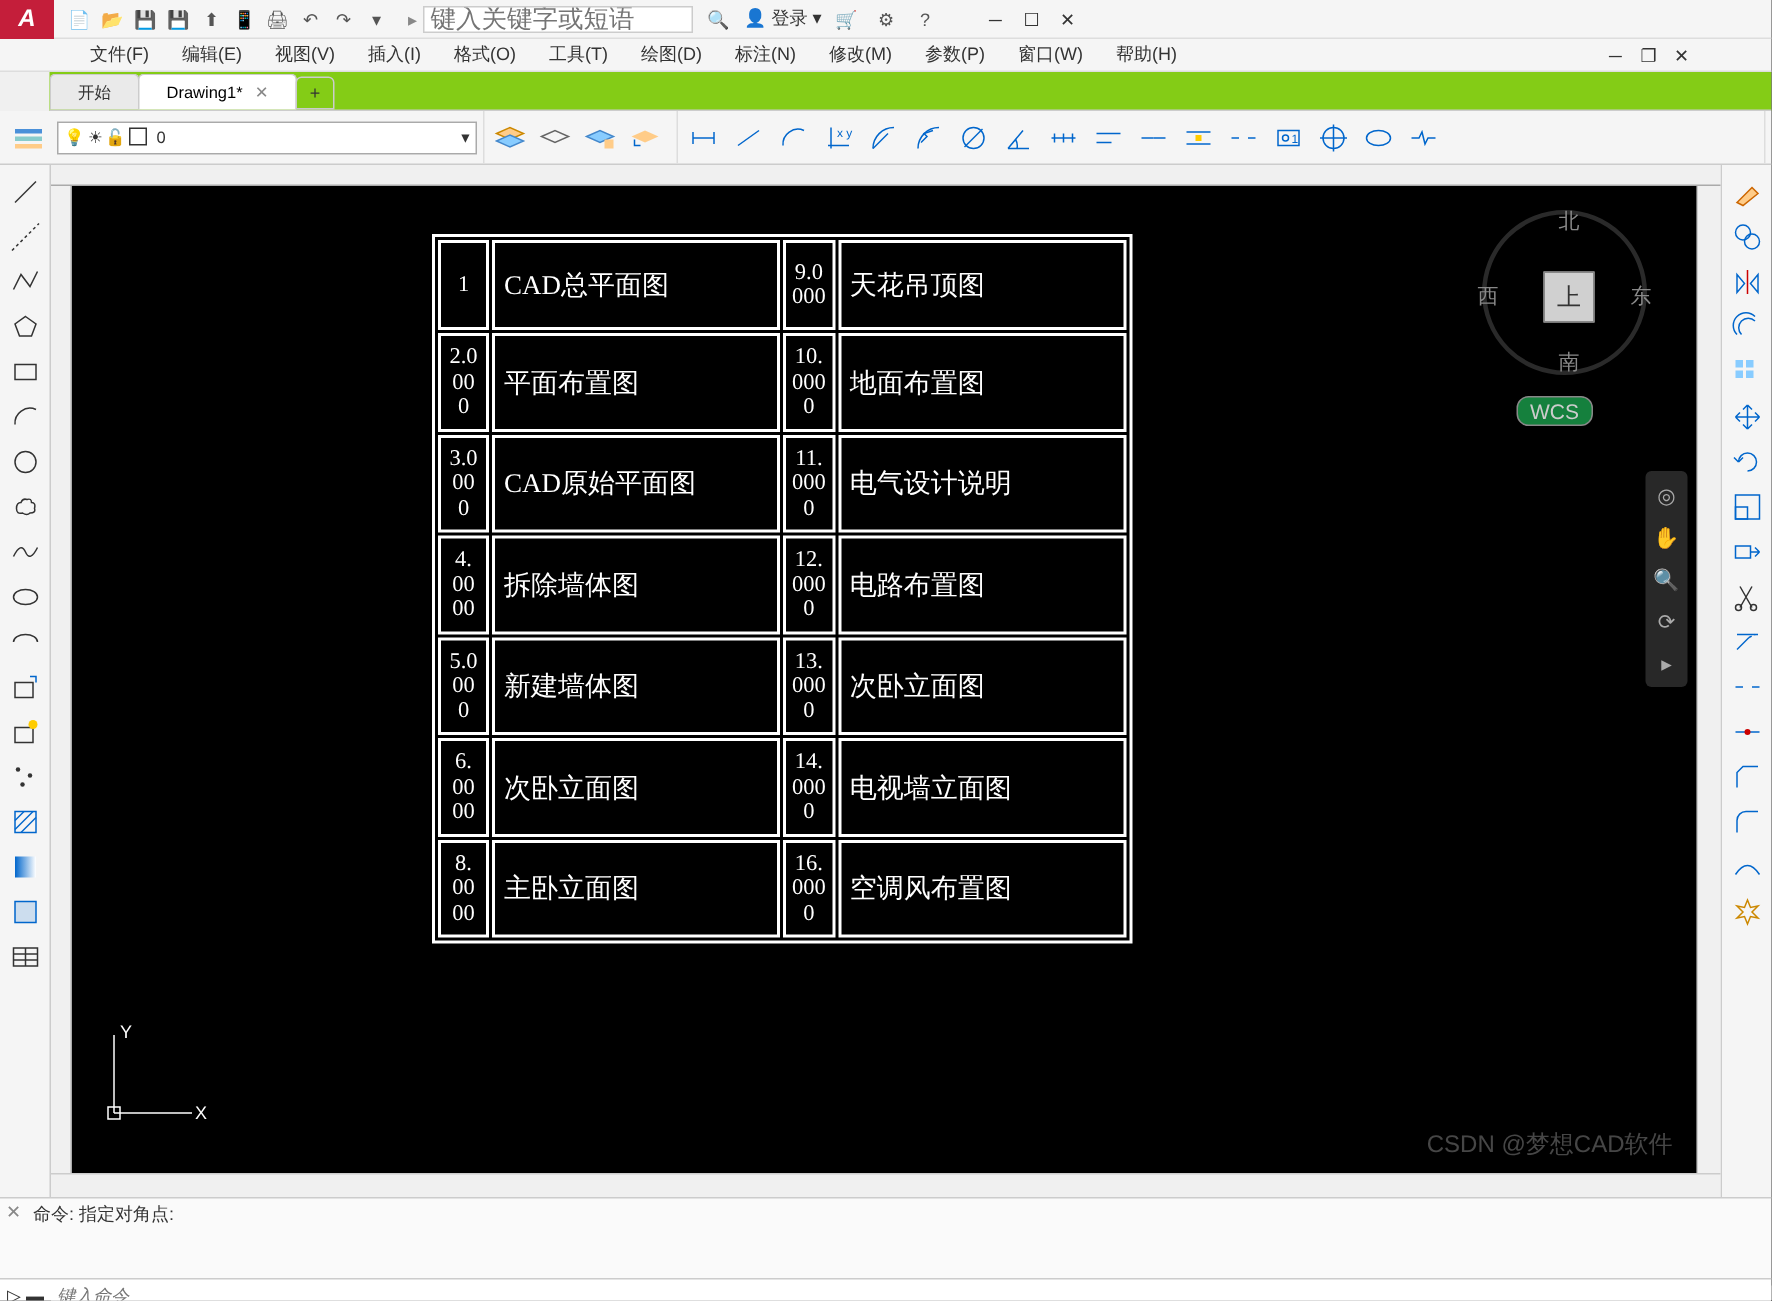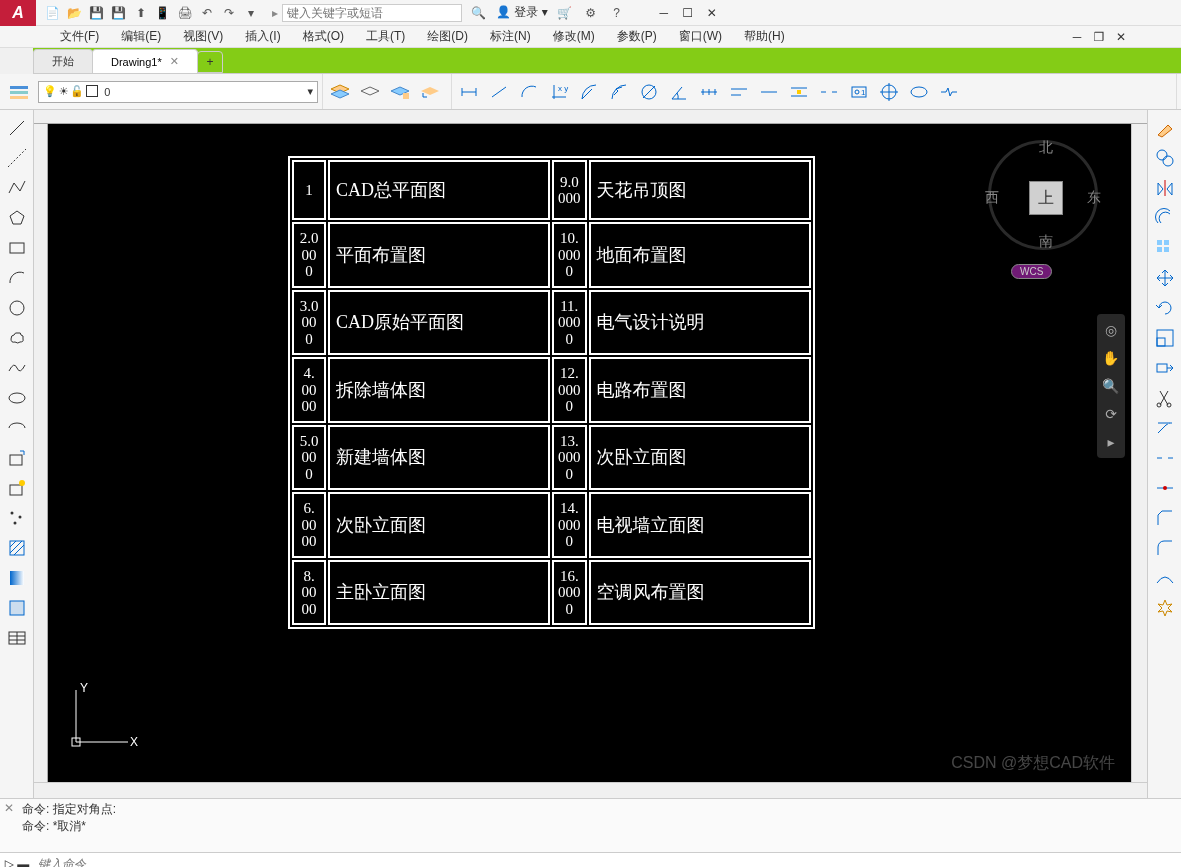--- a/index.html
+++ b/index.html
@@ -4,21 +4,21 @@
 <style>
 * { margin: 0; padding: 0; box-sizing: border-box; font-family: "Microsoft YaHei", Arial, sans-serif; }
 body { width: 1181px; height: 867px; background: #f0f0f0; overflow: hidden; font-size: 12px; color: #333; }
 
 
 .title-bar { height: 26px; background: #f5f5f5; display: flex; align-items: center; border-bottom: 1px solid #ddd; }
 .app-logo { width: 36px; height: 26px; background: #c41e3a; color: white; font-weight: bold; display: flex; align-items: center; justify-content: center; font-size: 16px; font-style: italic; }
 .qat { display: flex; gap: 4px; padding: 0 8px; }
 .qat-btn { width: 18px; height: 18px; display: flex; align-items: center; justify-content: center; cursor: pointer; color: #555; }
 .title-center { flex: 1; text-align: center; color: #888; font-size: 11px; }
-.search-box { width: 180px; height: 18px; border: 1px solid #ccc; font-size: 12px; padding: 0 4px; color: #999; }
+.search-box { width: 180px; height: 18px; border: 1px solid #ccc; font-size: 17px; padding: 0 4px; color: #999; }
 .title-right { display: flex; align-items: center; gap: 8px; padding: 0 8px; }
 .login-btn { color: #333; cursor: pointer; }
 .win-btns { display: flex; gap: 4px; margin-left: 20px; }
 .win-btn { width: 20px; height: 16px; display: flex; align-items: center; justify-content: center; cursor: pointer; }
 
 
 .menu-bar { height: 22px; background: #f5f5f5; display: flex; align-items: center; padding: 0 50px; gap: 2px; border-bottom: 1px solid #ddd; }
 .menu-item { padding: 2px 10px; cursor: pointer; font-size: 12px; }
 .doc-win-btns { margin-left: auto; display: flex; gap: 2px; }
 
@@ -47,32 +47,32 @@
 .canvas-wrap { flex: 1; display: flex; flex-direction: column; position: relative; }
 .canvas-body { flex: 1; display: flex; }
 .canvas { flex: 1; background: #000; position: relative; overflow: hidden; }
 .scrollbar-v { width: 16px; background: #f0f0f0; border-left: 1px solid #ccc; }
 .scrollbar-h { height: 16px; background: #f0f0f0; border-top: 1px solid #ccc; }
 
 
 .cad-table { position: absolute; left: 240px; top: 32px; border: 2px solid #fff; }
 .cad-table td { border: 2px solid #fff; color: #fff; font-family: SimSun, serif; font-size: 18px; padding: 6px 4px; height: 60px; vertical-align: middle; }
 .cad-table .num { width: 34px; text-align: center; font-size: 15px; line-height: 1.1; }
-.cad-table .desc { width: 222px; padding-left: 6px; }
+.cad-table .desc { width: 192px; padding-left: 6px; }
 
 
 .viewcube { position: absolute; right: 28px; top: 16px; width: 120px; height: 170px; }
 .compass { width: 110px; height: 110px; border: 3px solid #2a2a2a; border-radius: 50%; position: relative; margin: 0 auto; }
 .vc-center { position: absolute; left: 38px; top: 38px; width: 34px; height: 34px; background: #d0d0d0; border: 1px solid #888; display: flex; align-items: center; justify-content: center; color: #333; font-size: 16px; }
 .vc-dir { position: absolute; color: #888; font-size: 14px; }
 .vc-n { top: -4px; left: 48px; }
 .vc-s { bottom: -4px; left: 48px; }
 .vc-e { right: -6px; top: 46px; }
 .vc-w { left: -6px; top: 46px; }
-.wcs-badge { margin-top: 14px; display: inline-block; background: #701a75; color: #ccc; font-size: 10px; padding: 1px 8px; border-radius: 8px; margin-left: 28px; border: 1px solid #888; }
+.wcs-badge { margin-top: 14px; display: inline-block; background: #15803d; color: #ccc; font-size: 14px; padding: 1px 8px; border-radius: 8px; margin-left: 28px; border: 1px solid #888; }
 
 
 .nav-bar { position: absolute; right: 6px; top: 190px; width: 28px; background: rgba(80,80,80,0.5); border-radius: 4px; padding: 6px 0; display: flex; flex-direction: column; align-items: center; gap: 8px; }
 .nav-btn { width: 20px; height: 20px; color: #aaa; cursor: pointer; display: flex; align-items: center; justify-content: center; font-size: 14px; }
 
 
 .ucs { position: absolute; left: 18px; bottom: 22px; color: #fff; }
 
 
 .watermark { position: absolute; right: 16px; bottom: 8px; color: rgba(200,200,200,0.35); font-size: 16px; }
@@ -605,19 +605,18 @@
           <path d="M11 3 L13 8 L18 7 L14 11 L18 15 L13 14 L11 19 L9 14 L4 15 L8 11 L4 7 L9 8 Z" fill="none" stroke="#c80"></path>
         </svg>
       </div>
   </div>
 </div>
 
 <div class="cmd-area">
   <div class="cmd-close">✕</div>
   <div class="cmd-content">
     <div class="cmd-line">命令: 指定对角点:</div>
-    <div class="cmd-line">命令: *取消*</div>
   </div>
 </div>
 <div class="cmd-input-row">
   <div class="cmd-prompt">▷ ▬</div>
   <input class="cmd-input" placeholder="键入命令" style="">
 </div>
 
 </body></html>

